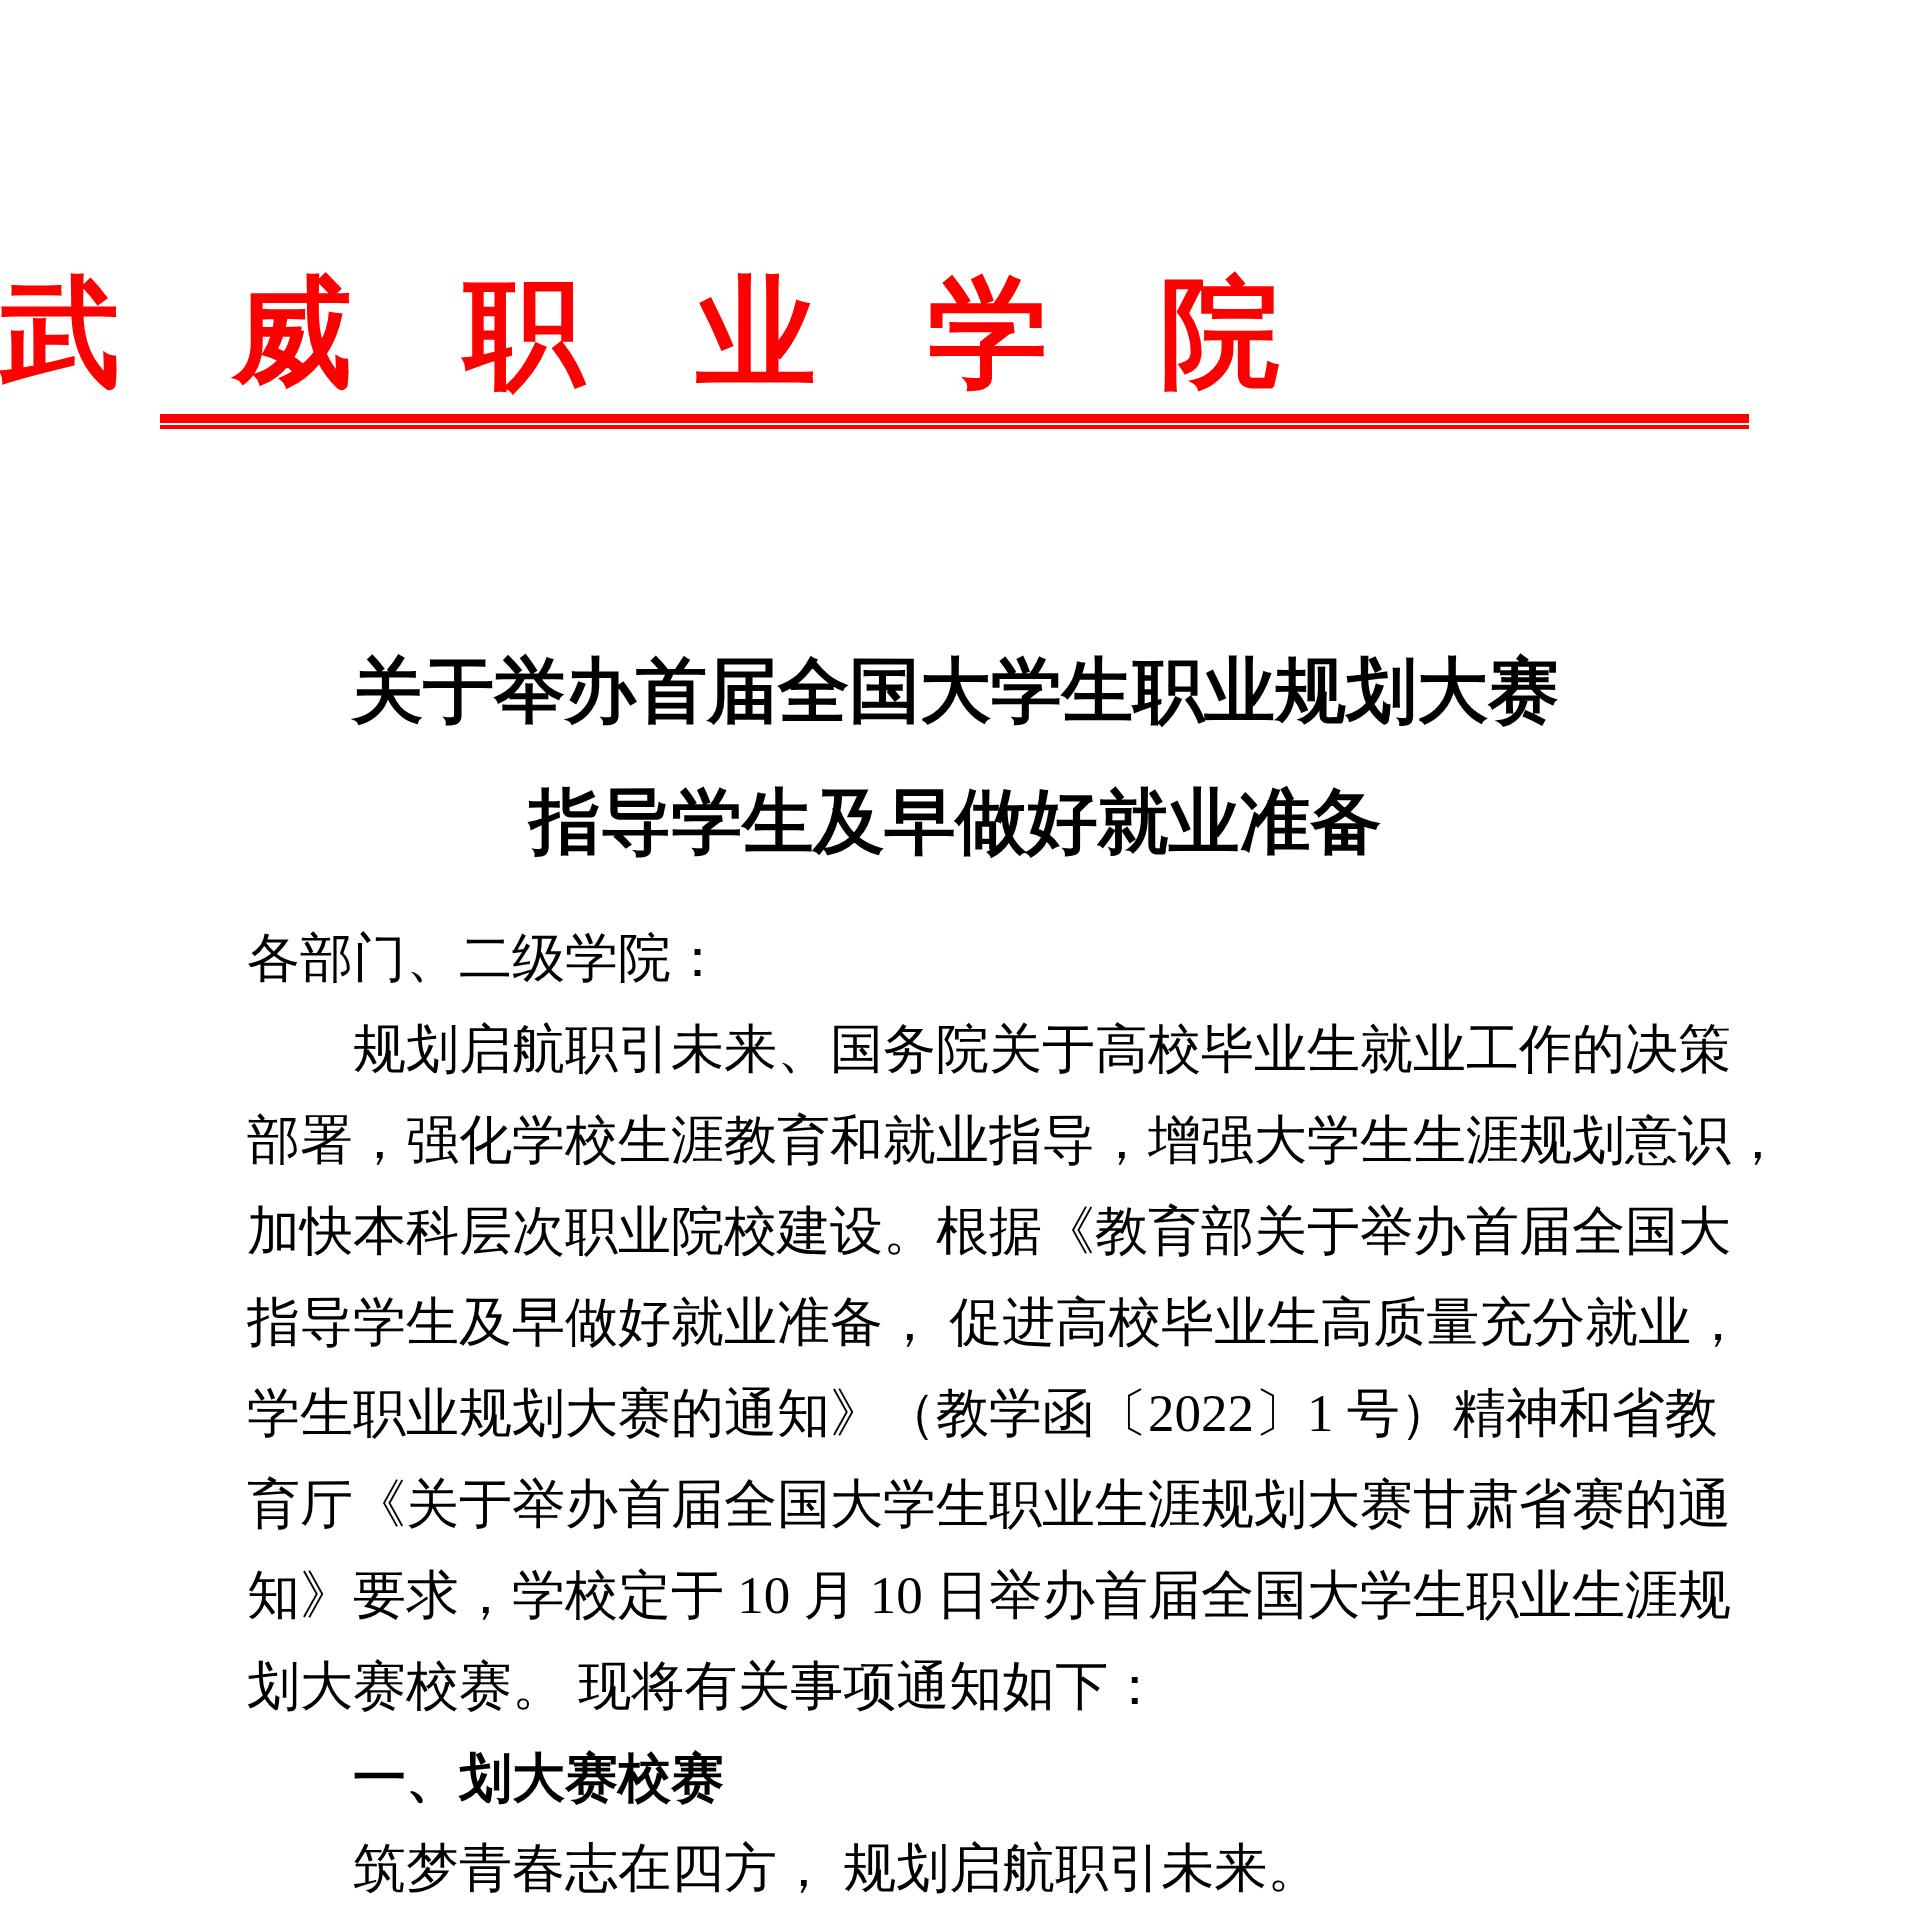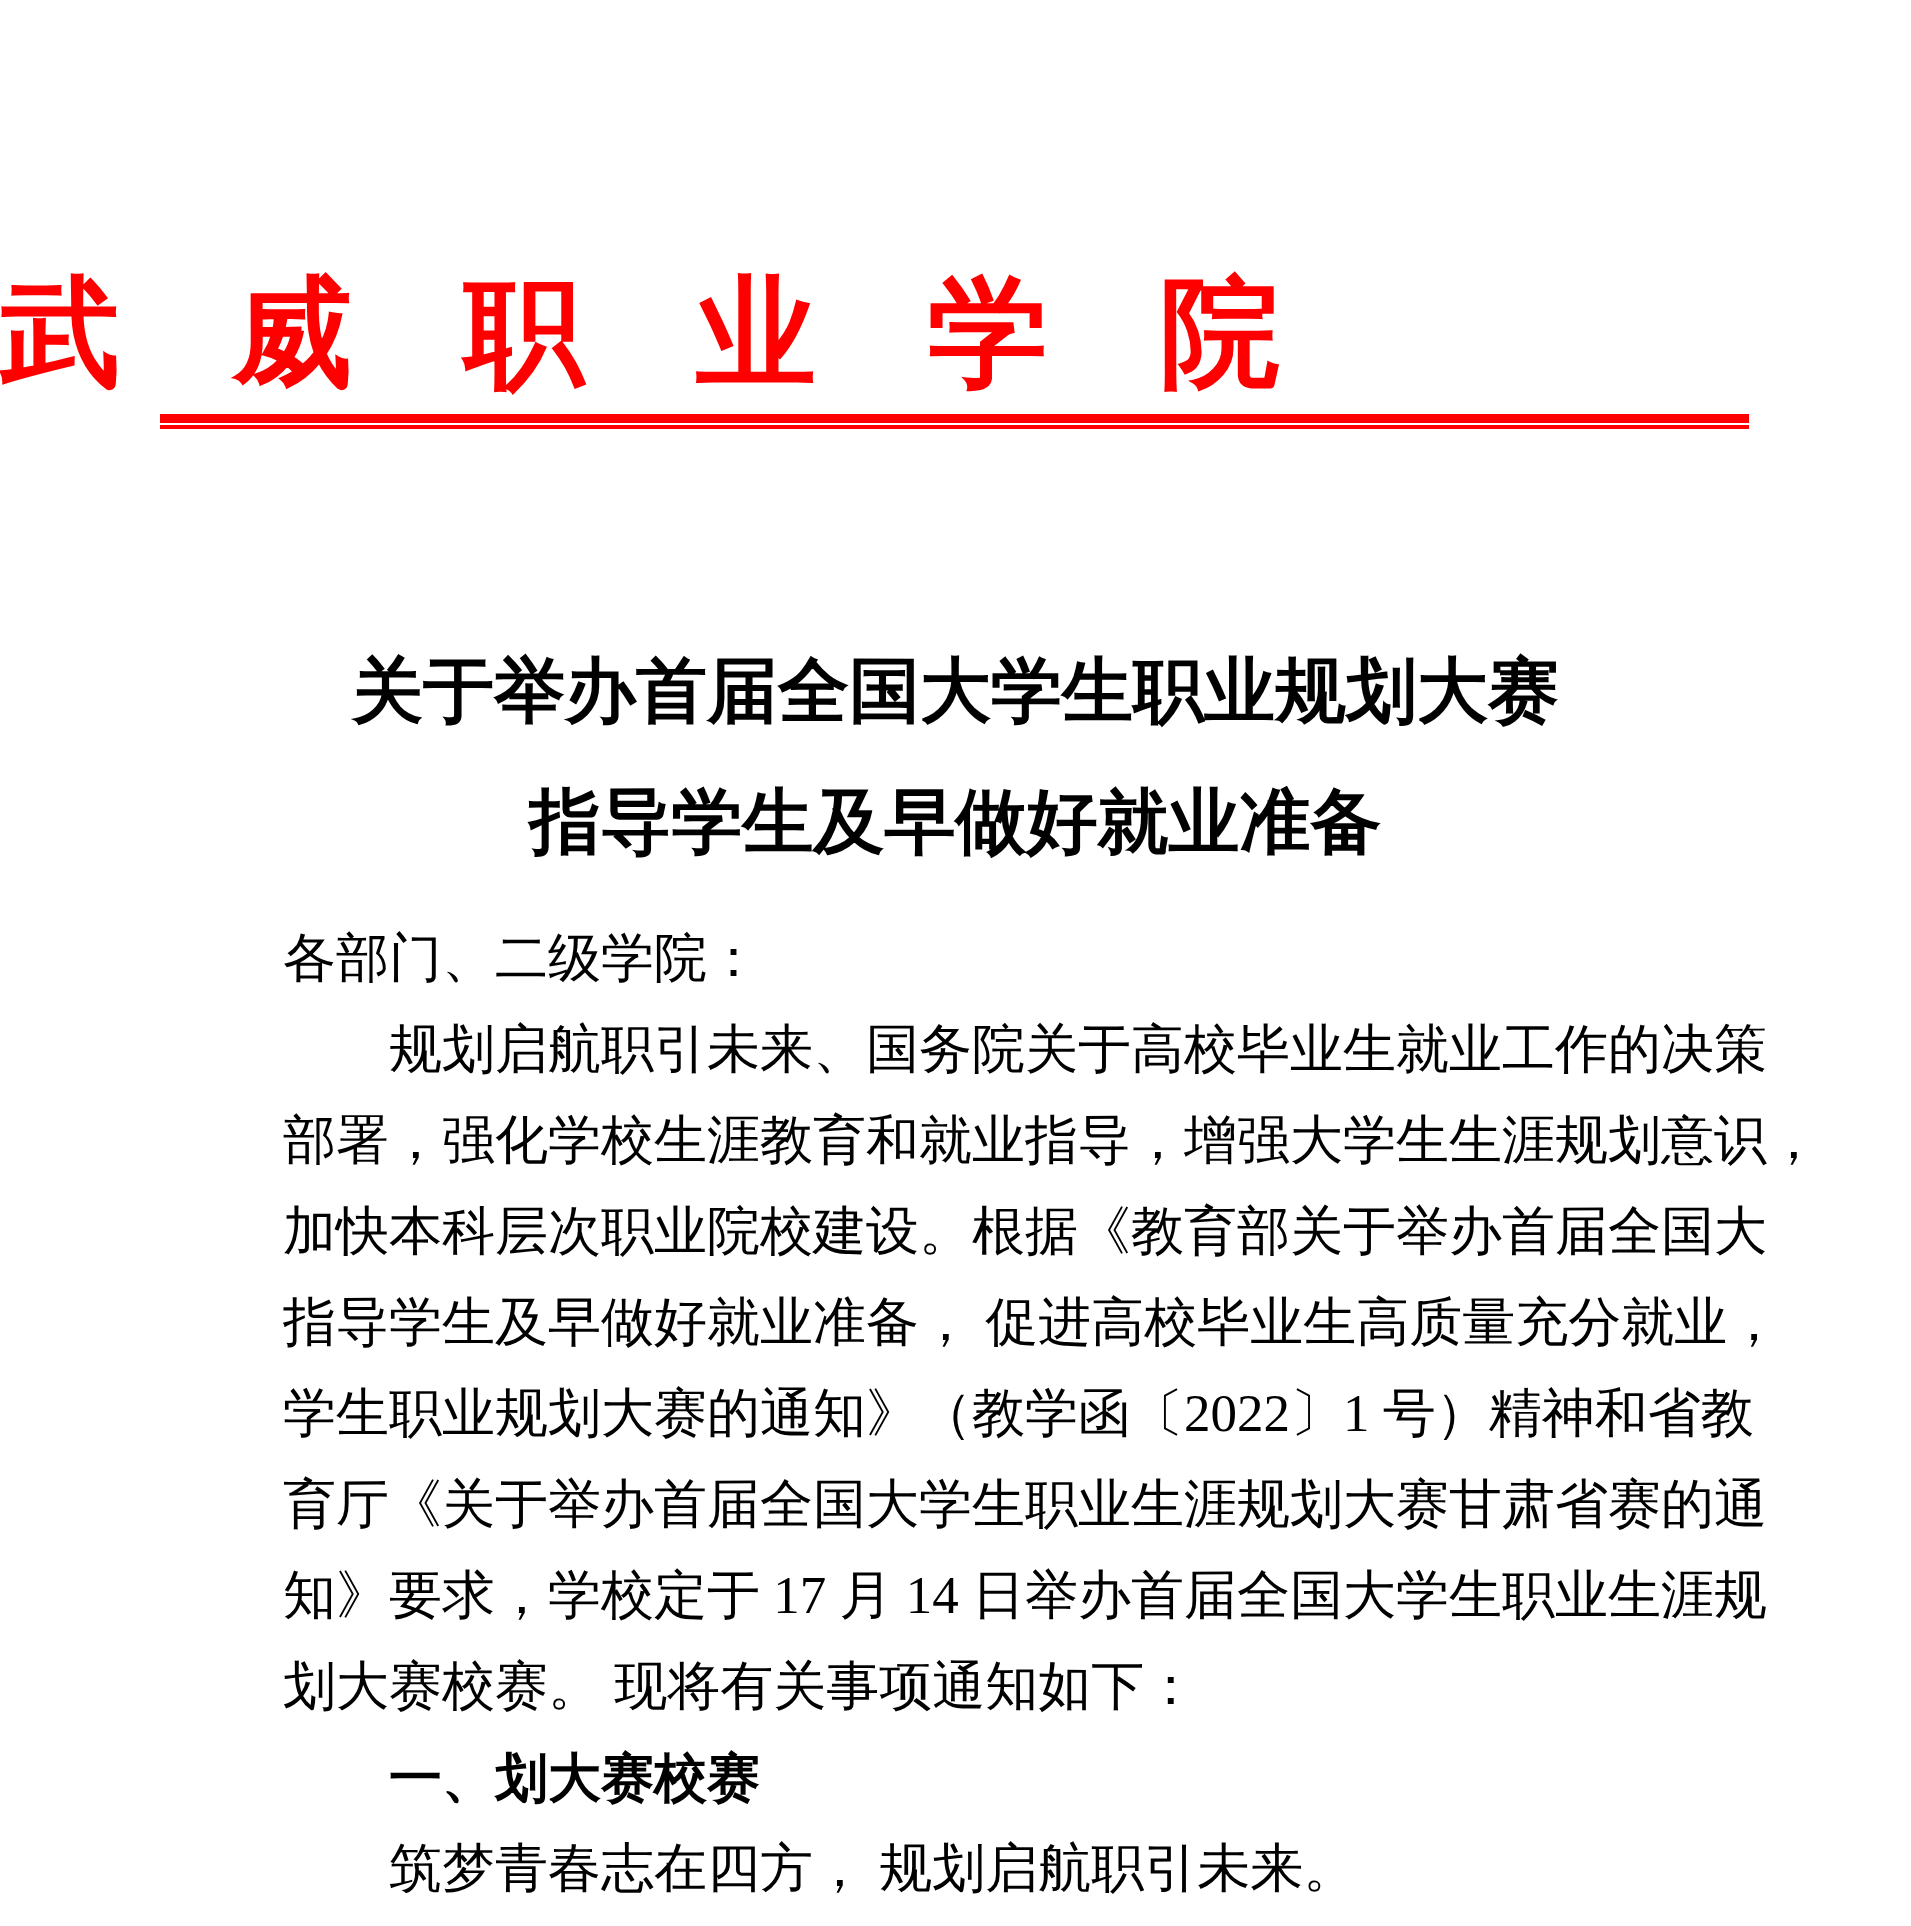--- a/index.html
+++ b/index.html
@@ -37,21 +37,21 @@
     font-size:71px; line-height:131px; font-weight:bold;
     font-family:"Liberation Serif","DejaVu Serif",serif;
     white-space:nowrap;
   }
 
   
   .body-text{
     position:absolute; top:913px; left:247px; right:154px;
     font-size:53px; line-height:91px;
   }
-  .body-text .line{ white-space:nowrap;margin-left:36px; }
+  .body-text .line{ white-space:nowrap; }
   .body-text .line.indent{ padding-left:106px; }
   .body-text .line.heading{
     font-family:"Liberation Sans","DejaVu Sans",sans-serif;
     font-weight:bold;
   }
 </style>
 </head>
 <body>
 
 <div class="page">
@@ -71,21 +71,21 @@
   </div>
 
   <div class="body-text">
       <div class="line">各部门、二级学院：</div>
       <div class="line indent">规划启航职引未来、国务院关于高校毕业生就业工作的决策</div>
       <div class="line">部署，强化学校生涯教育和就业指导，增强大学生生涯规划意识，</div>
       <div class="line">加快本科层次职业院校建设。根据《教育部关于举办首届全国大</div>
       <div class="line">指导学生及早做好就业准备， 促进高校毕业生高质量充分就业，</div>
       <div class="line">学生职业规划大赛的通知》（教学函〔2022〕1 号）精神和省教</div>
       <div class="line">育厅《关于举办首届全国大学生职业生涯规划大赛甘肃省赛的通</div>
-      <div class="line">知》要求，学校定于 17 月 14 日举办首届全国大学生职业生涯规</div>
+      <div class="line">知》要求，学校定于 10 月 10 日举办首届全国大学生职业生涯规</div>
       <div class="line">划大赛校赛。 现将有关事项通知如下：</div>
       <div class="line indent heading">一、划大赛校赛</div>
       <div class="line indent">筑梦青春志在四方， 规划启航职引未来。</div>
       <div class="line indent heading">二、大赛目标</div>
     </div>
 
 </div>
 
 
 </body></html>

